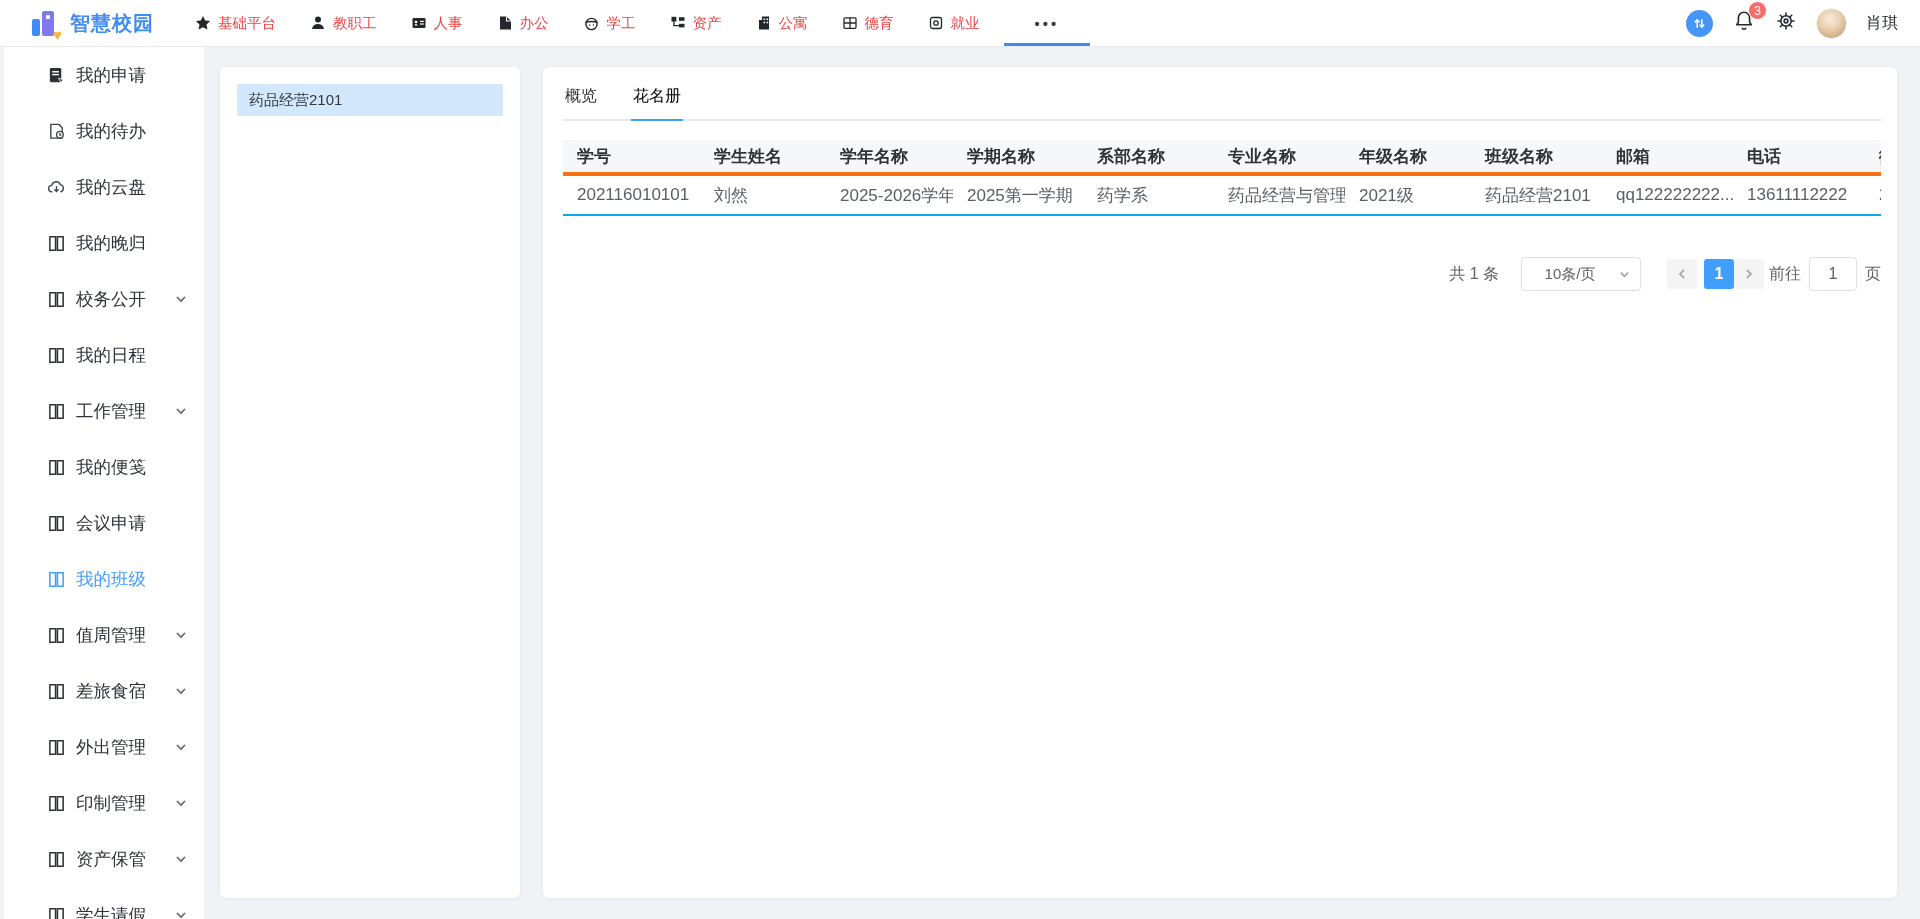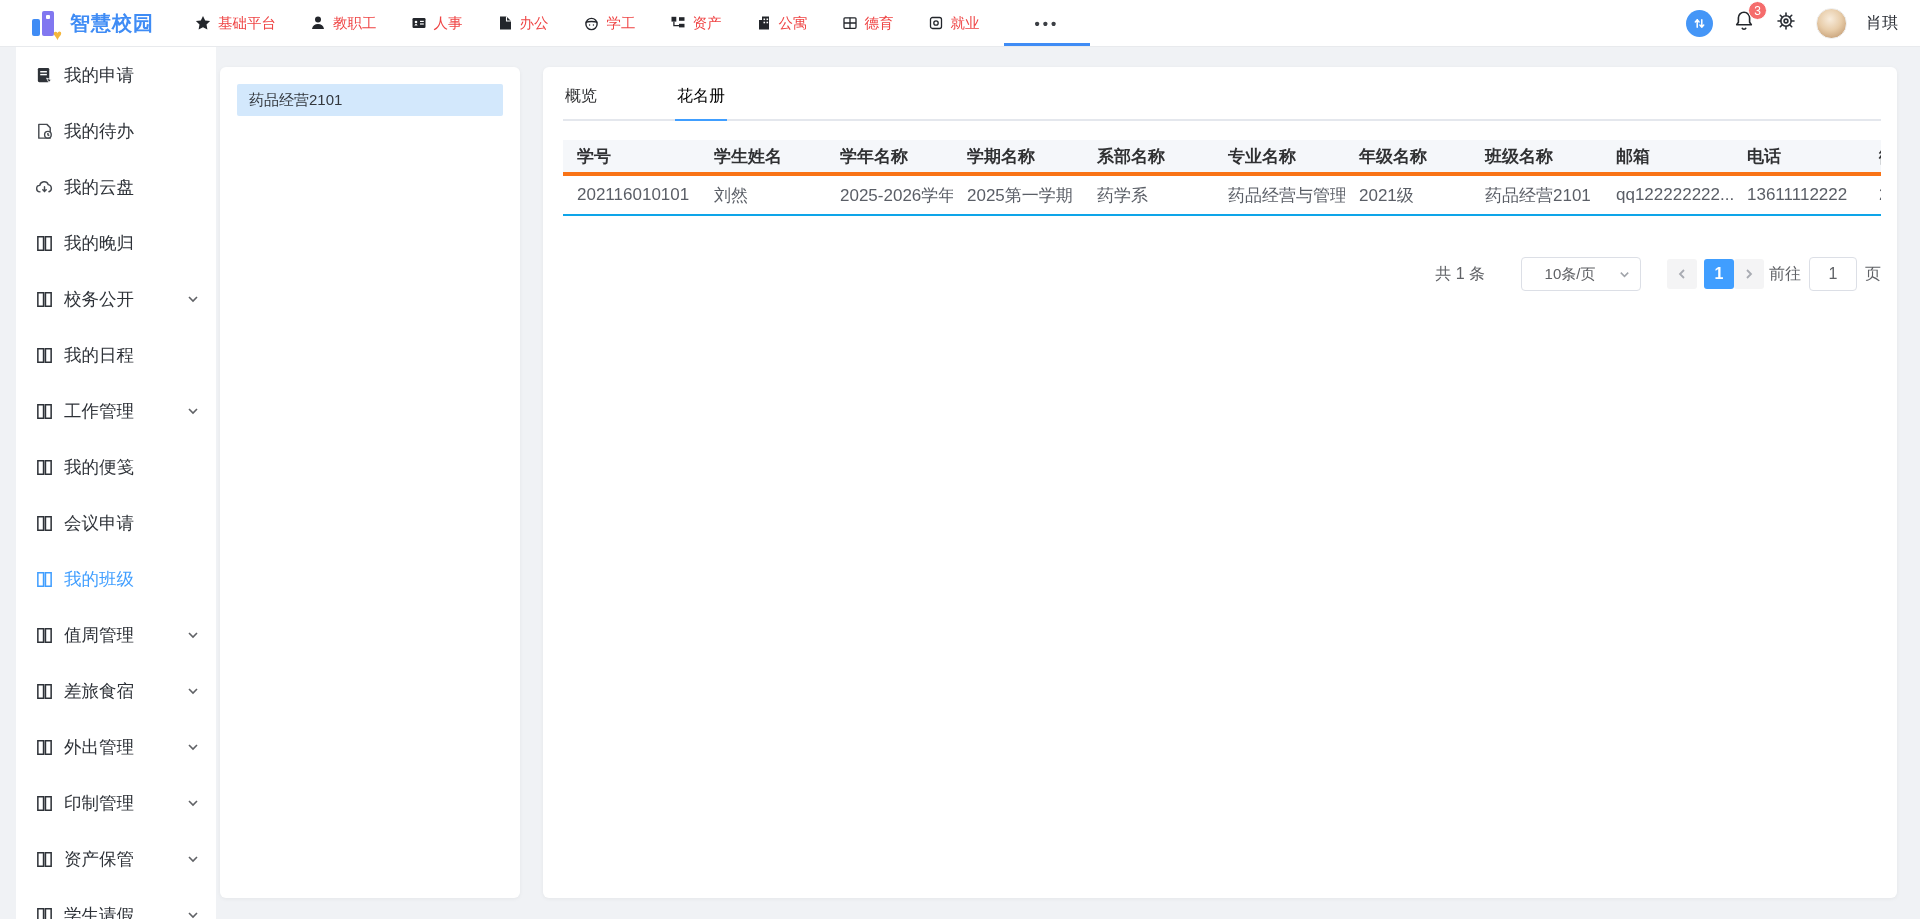--- a/index.html
+++ b/index.html
@@ -49,22 +49,22 @@
   }
   .gear-wrap{ cursor:pointer; display:flex;}
   .avatar{
     width:31px; height:31px; border-radius:50%;
     background:radial-gradient(circle at 45% 35%, #f8ecdc 0%, #e8cdaa 45%, #b98e63 100%);
     border:1px solid #eee; cursor:pointer; flex:none;
   }
   .username{ font-size:16px; color:#2b2f36; cursor:pointer;}
   
   .sidebar{
-    position:absolute; top:47px; left:16px; width:200px; height:872px;
-    background:#fff; overflow:hidden;
+    position:absolute; top:47px; left:4px; width:200px; height:872px;
+    background:#fff; overflow:hidden;padding-left:24px;
   }
   .side-item{
     height:56px; display:flex; align-items:center; padding:0 16px 0 19px;
     font-size:17.5px; color:#2e3238; cursor:pointer;
   }
   .side-item .s-ic{ display:flex; margin-right:10px; flex:none;}
   .side-item .s-label{ flex:1; white-space:nowrap;}
   .side-item .s-chev{ display:flex; flex:none;}
   .side-item.active{ color:#409eff;}
   
@@ -72,21 +72,21 @@
     position:absolute; background:#fff; border-radius:6px;
     box-shadow:0 1px 4px rgba(0,0,0,.05);
   }
   .panel-list{ left:220px; top:67px; width:300px; height:831px; padding:17px;}
   .class-item{
     height:32px; background:#d3e8fc; border-radius:2px; display:flex; align-items:center;
     padding:0 12px; font-size:15px; color:#33373d; cursor:pointer; white-space:nowrap;
   }
   .panel-main{ left:543px; top:67px; width:1354px; height:831px; padding:6px 16px 0 20px;}
   
-  .tabs{ display:flex; height:48px; border-bottom:2px solid #e4e7ed;gap:44px;}
+  .tabs{ display:flex; height:48px; border-bottom:2px solid #e4e7ed;}
   .tab{
     display:flex; align-items:center; margin-right:32px; font-size:16px; color:#303133;
     cursor:pointer; position:relative; padding:0 2px;
   }
   .tab.active{ color:#000000;}
   .tab.active::after{
     content:""; position:absolute; left:0; right:0; bottom:-2px; height:2px; background:#409eff;
   }
   
   .table-wrap{ margin-top:19px; width:1318px; overflow:hidden;}
@@ -101,21 +101,21 @@
   }
   td{
     height:41px; padding:0 4px 0 14px; font-size:17px; color:#5a5e66;
     border-bottom:2px solid #0ea5e9; white-space:nowrap; overflow:hidden; text-overflow:clip;
   }
   
   .pagination{
     margin-top:41px; display:flex; justify-content:flex-end; align-items:center;
     font-size:16px; color:#606266;
   }
-  .pg-total{ margin-right:36px; white-space:nowrap;}
+  .pg-total{ margin-right:22px; white-space:nowrap;}
   .pg-select{
     position:relative; width:120px; height:34px; border:1px solid #dcdfe6; border-radius:4px;
     display:flex; align-items:center; justify-content:center; padding-right:22px;
     color:#606266; font-size:15px; margin-right:26px; cursor:pointer; background:#fff;
   }
   .pg-select .sel-chev{ position:absolute; right:9px; top:10px; display:flex;}
   .pg-btn{
     width:30px; height:30px; border-radius:3px; background:#f4f4f5;
     display:flex; align-items:center; justify-content:center; cursor:pointer; flex:none;
   }

